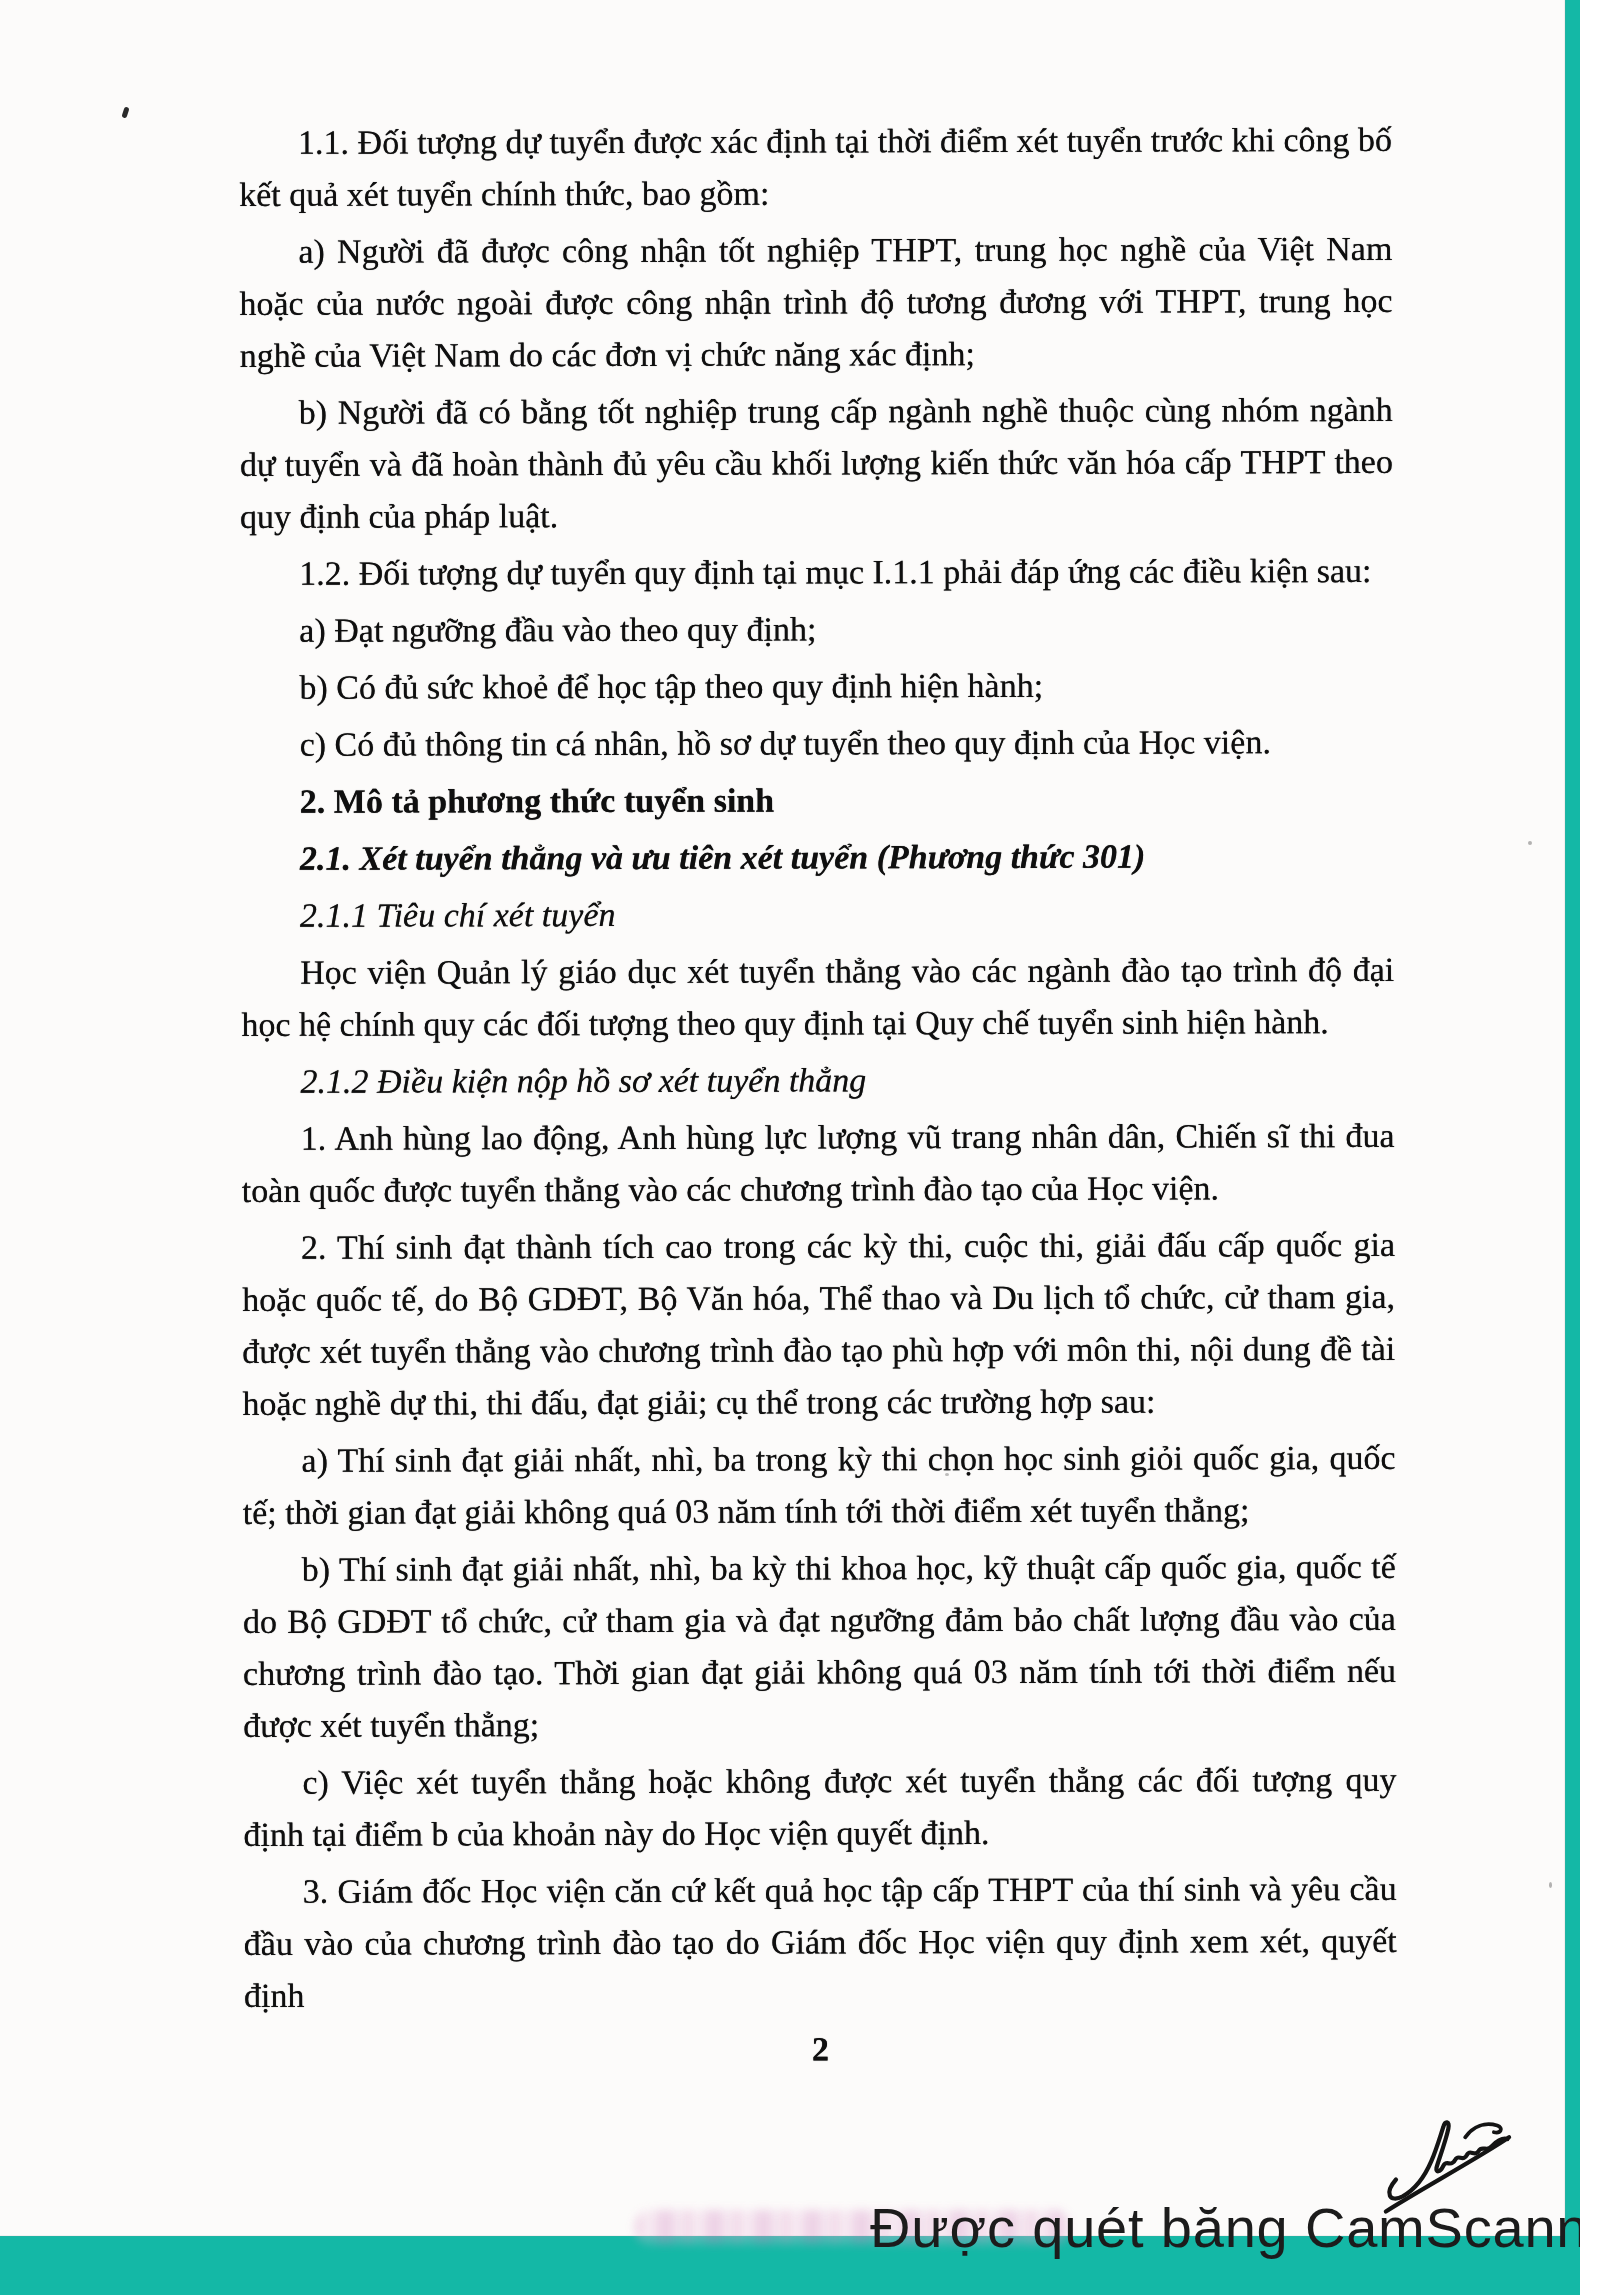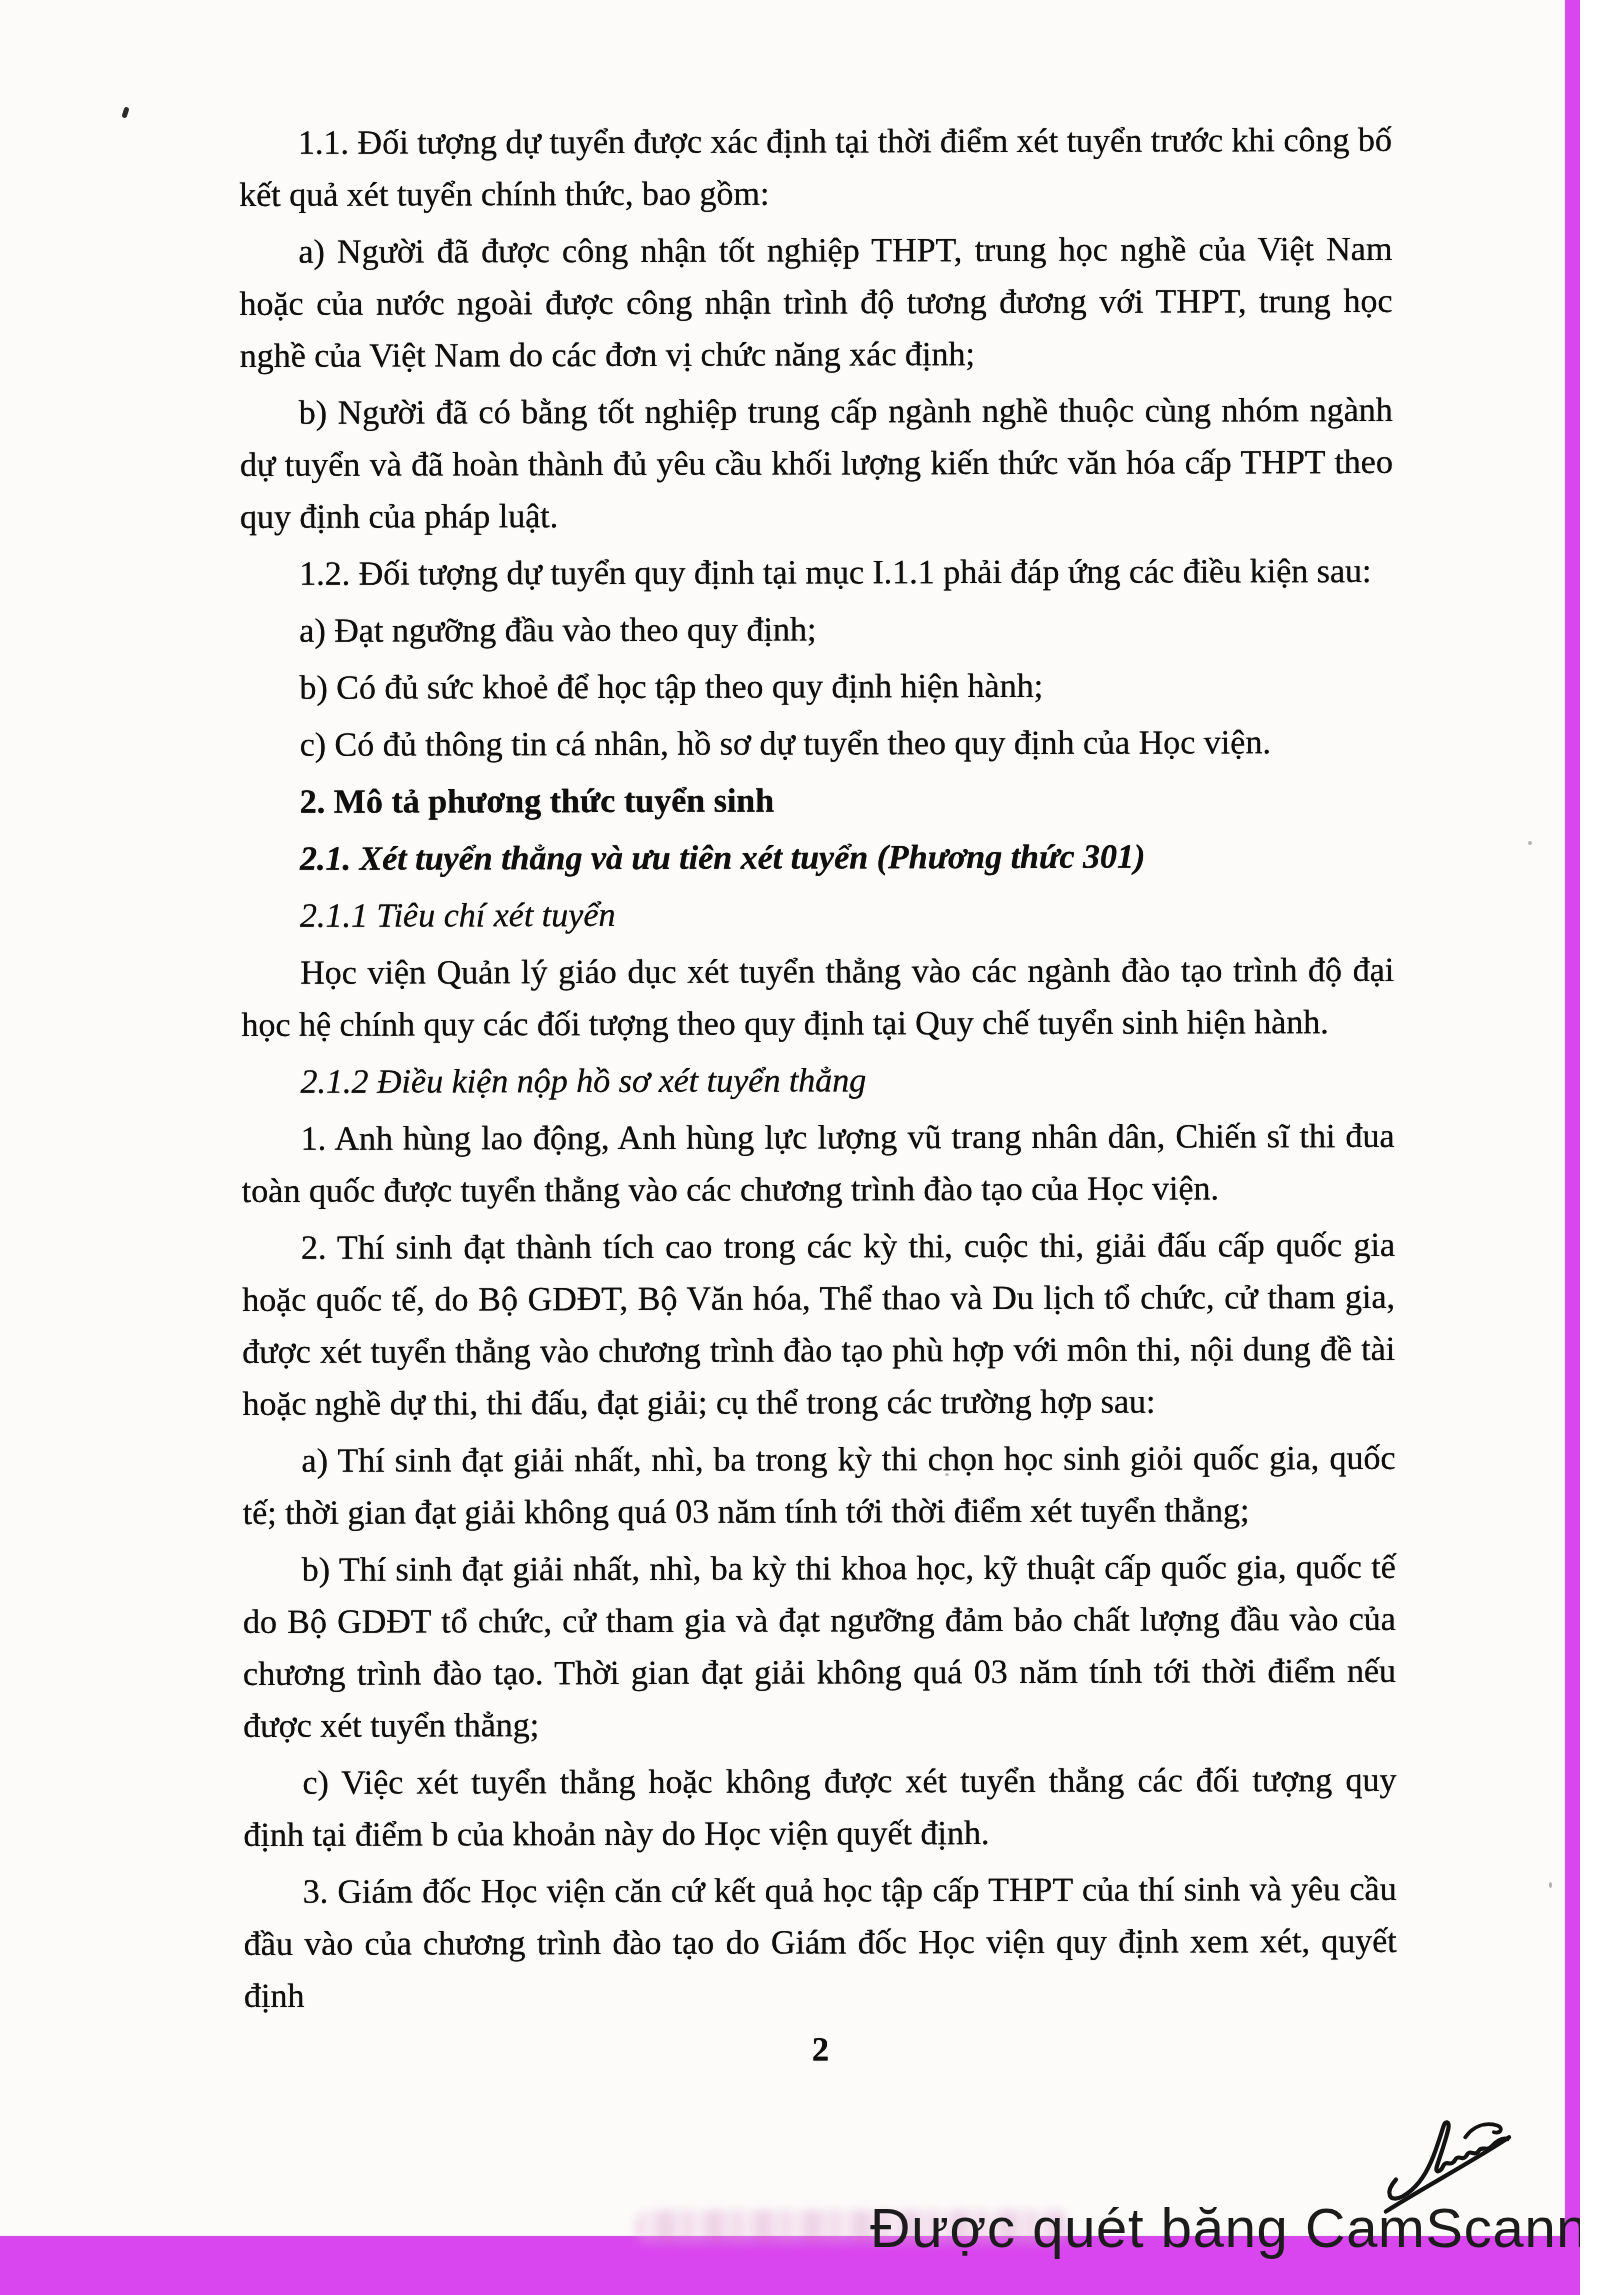--- a/index.html
+++ b/index.html
@@ -4,21 +4,21 @@
 <style>
   html, body {
     margin: 0;
     padding: 0;
     background: #ffffff;
   }
   .page {
     position: relative;
     width: 1580px;
     height: 2295px;
-    background: #d946ef;
+    background: #14b8a6;
     overflow: hidden;
     font-family: "Liberation Serif", "DejaVu Serif", serif;
   }
   
   .scan-area {
     position: absolute;
     left: 0; top: 0;
     width: 1565px; height: 2236px;
     background: #fcfbfa;
   }

